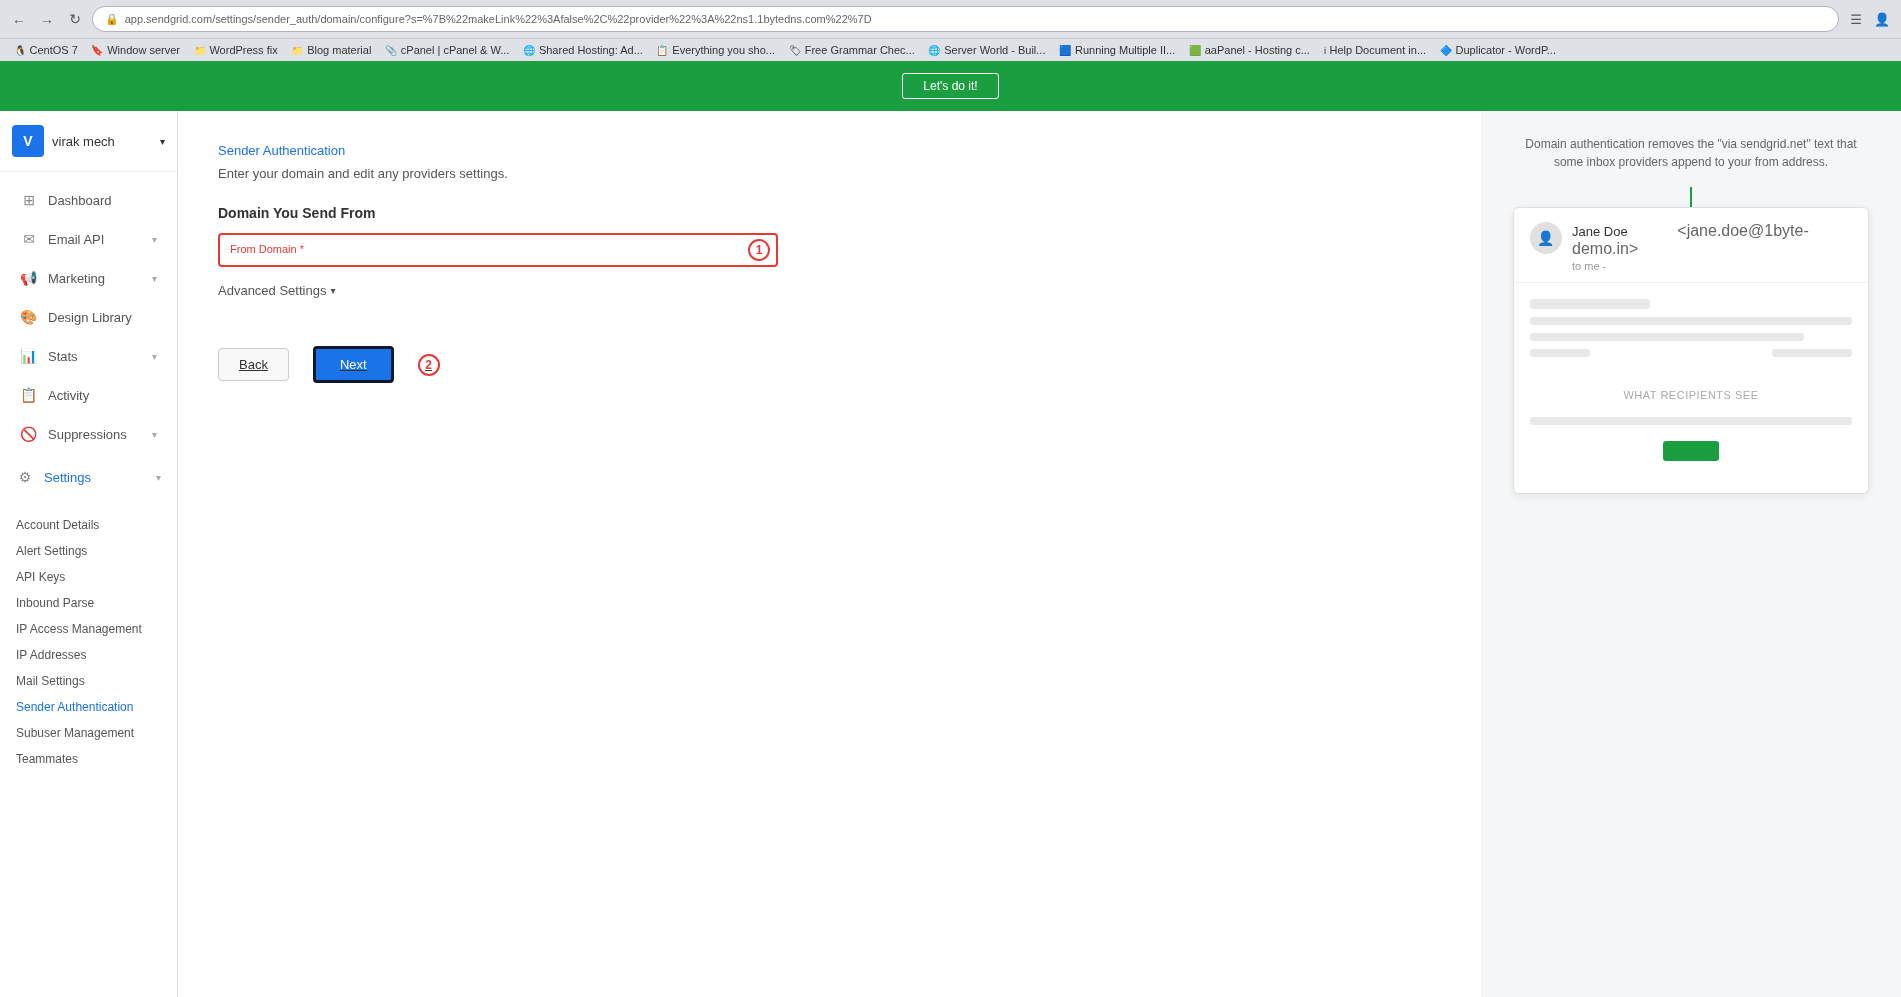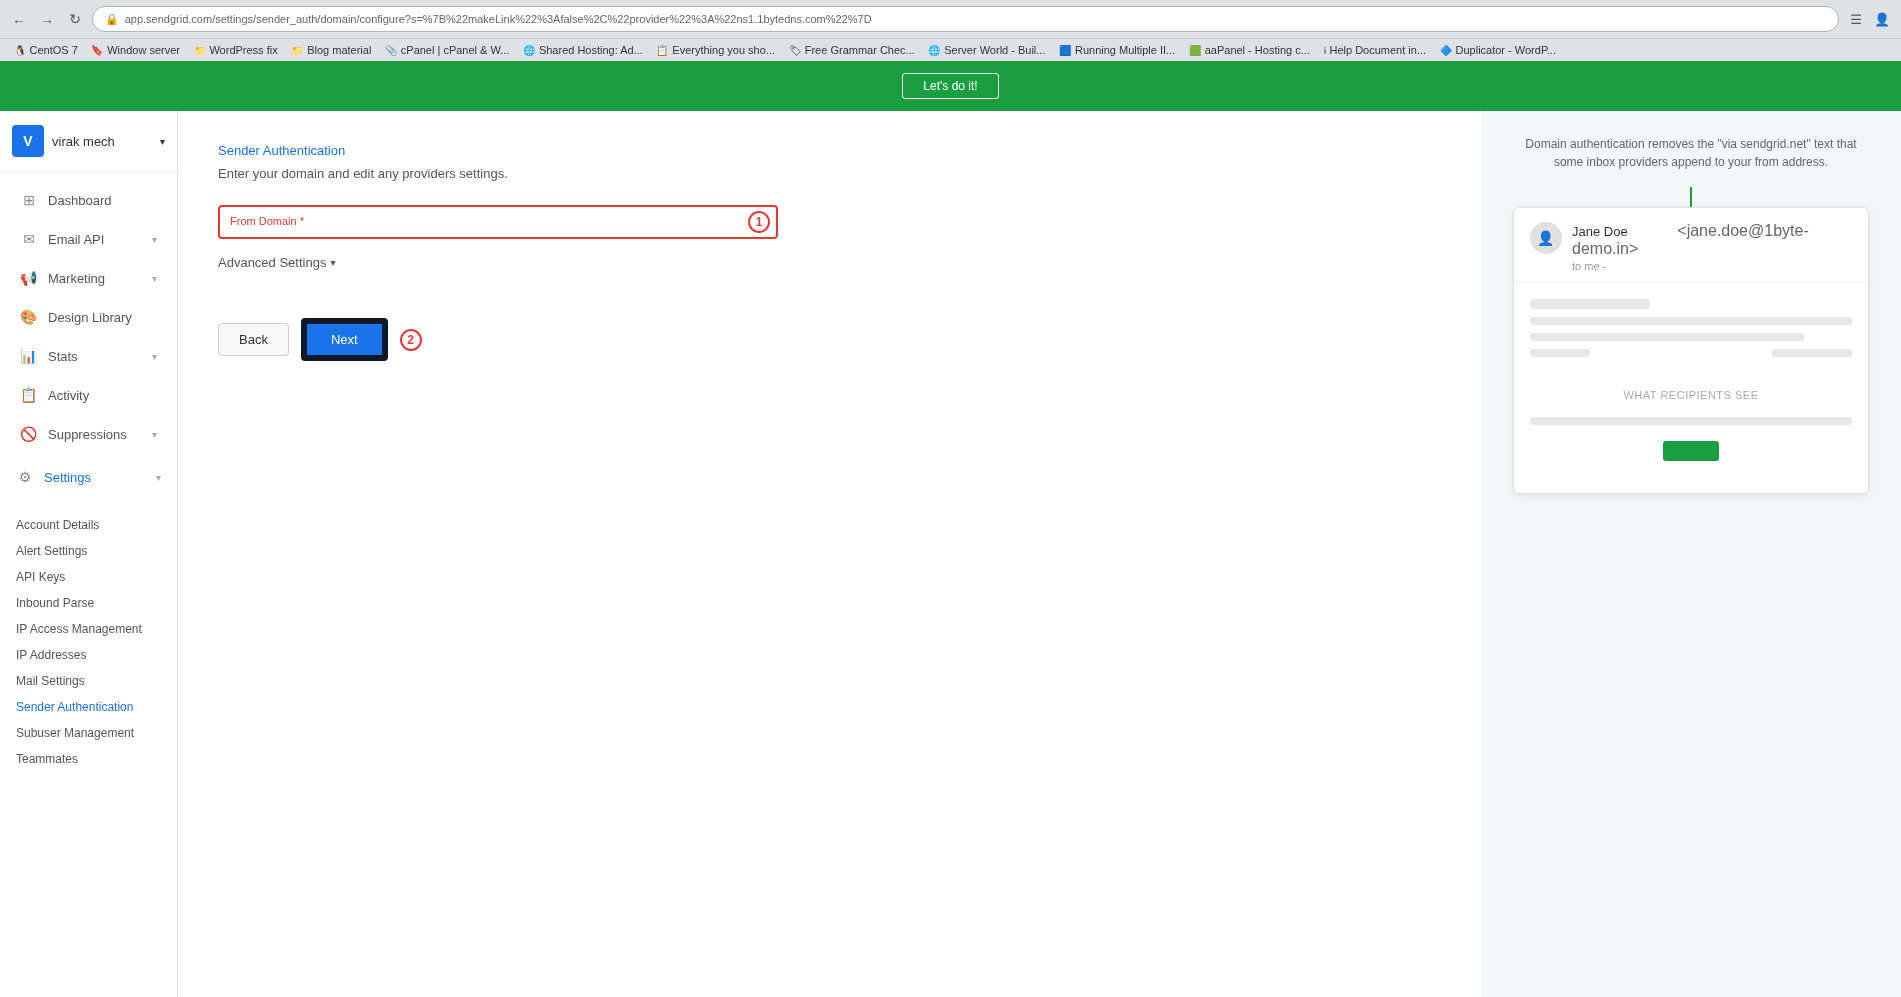--- a/index.html
+++ b/index.html
@@ -53,23 +53,23 @@
     .form-section-title { font-size: 14px; font-weight: 600; color: #333; margin-bottom: 12px; }
 
     .domain-input-container { position: relative; border: 2px solid #e53935; border-radius: 4px; padding: 8px 36px 8px 10px; background: #fff; max-width: 560px; }
     .input-label { font-size: 11px; color: #333; margin-bottom: 2px; }
     .input-label span { color: #e53935; }
     .domain-input { width: 100%; border: none; outline: none; border-bottom: 2px solid #1a73e8; font-size: 14px; color: #333; padding: 2px 0; background: transparent; }
     .input-badge { position: absolute; top: 50%; right: 8px; transform: translateY(-50%); background: #fff; border: 2px solid #e53935; color: #e53935; font-weight: bold; font-size: 12px; width: 22px; height: 22px; border-radius: 50%; display: flex; align-items: center; justify-content: center; }
 
     .advanced-settings-link { display: flex; align-items: center; gap: 4px; color: #555; font-size: 13px; cursor: pointer; margin-top: 16px; }
 
-    .form-actions { display: flex; align-items: center; gap: 12px; margin-top: 48px; position: relative; }
+    .form-actions { display: flex; align-items: center; gap: 24px; margin-top: 48px; position: relative; text-decoration: underline; }
     .back-btn { padding: 8px 20px; border: 1px solid #ccc; background: #f8f8f8; color: #333; border-radius: 4px; cursor: pointer; font-size: 13px; }
-    .next-btn { padding: 8px 24px; background: #1a73e8; color: white; border: 6px solid #0f172a; border-radius: 4px; cursor: pointer; font-size: 13px; font-weight: 500; }
+    .next-btn { padding: 8px 24px; background: #1a73e8; color: white; border: 3px solid #0f172a; border-radius: 4px; cursor: pointer; font-size: 13px; font-weight: 500; }
     .action-badge { background: #fff; border: 2px solid #e53935; color: #e53935; font-weight: bold; font-size: 12px; width: 22px; height: 22px; border-radius: 50%; display: flex; align-items: center; justify-content: center; }
 
     
     .right-panel { width: 420px; padding: 24px 32px; flex-shrink: 0; }
     .right-panel-description { font-size: 12px; color: #666; text-align: center; margin-bottom: 16px; line-height: 1.5; }
     .email-preview-connector { display: flex; justify-content: center; margin-bottom: 0; }
     .connector-line { width: 2px; height: 20px; background: #1a9e3f; margin: 0 auto; }
     .email-preview-card { border: 1px solid #e0e0e0; border-radius: 6px; background: #fff; padding: 0; overflow: hidden; box-shadow: 0 2px 8px rgba(0,0,0,0.08); }
     .email-preview-header { padding: 14px 16px 10px; border-bottom: 1px solid #f0f0f0; display: flex; align-items: flex-start; gap: 10px; }
     .avatar-circle { width: 32px; height: 32px; border-radius: 50%; background: #e0e0e0; display: flex; align-items: center; justify-content: center; color: #888; font-size: 14px; flex-shrink: 0; }
@@ -229,20 +229,21 @@
         </div>
       </div>
     </nav>
   </div>
 
   <div class="main-content">
     <div class="breadcrumb">Sender Authentication</div>
     <p class="page-description">Enter your domain and edit any providers settings.</p>
 
     <div class="form-section">
+      <div class="form-section-title">Domain You Send From</div>
 
       <div style="position:relative; max-width: 560px;">
         <div class="domain-input-container">
           <div class="input-label">
             <span>From Domain</span>
             <span style="color:#e53935;">*</span>
           </div>
         </div>
         <div class="input-badge">1</div>
       </div>

